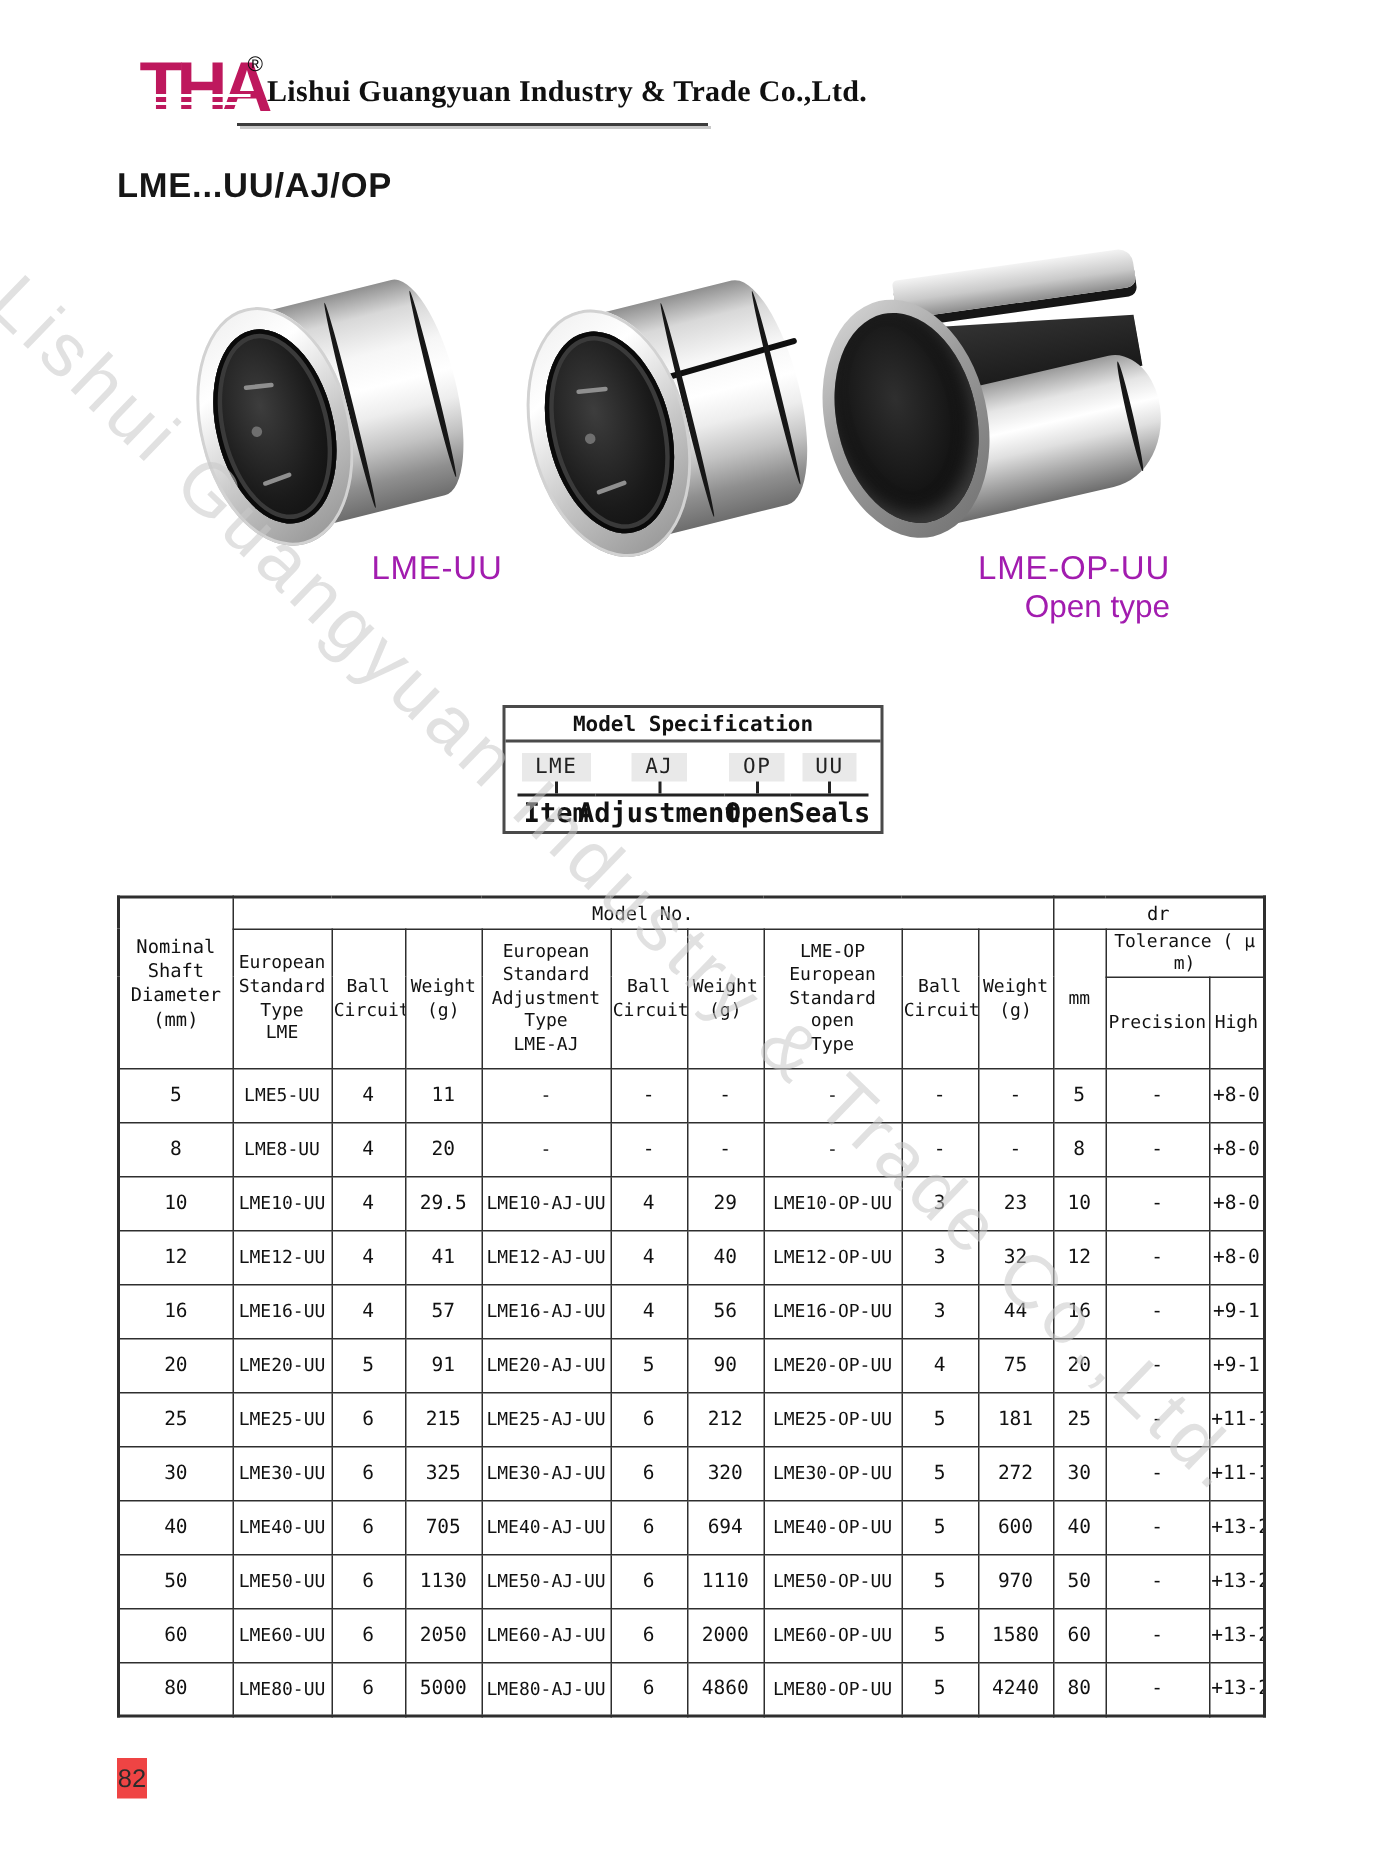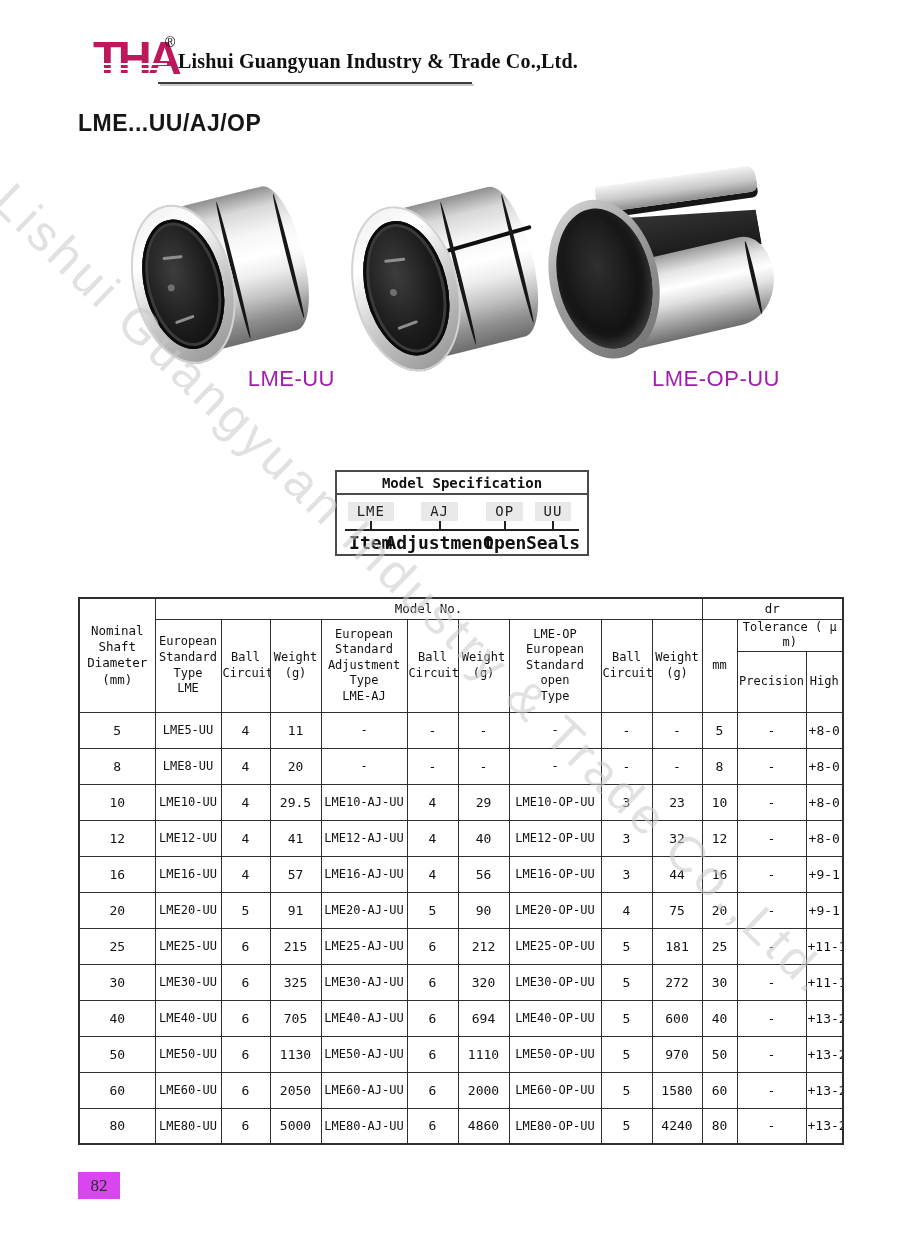--- a/index.html
+++ b/index.html
@@ -160,23 +160,23 @@
   }
   table.spec th { font-weight: 400; font-size: 12px; line-height: 1.3; white-space: pre-line; color: #111; }
   tr.h1 th { height: 21px; font-size: 12.5px; }
   tr.h2 th { height: 25px; }
   tr.h3 th { height: 61px; }
   table.spec td { font-size: 13px; height: 36px; color: #111; white-space: nowrap; }
   table.spec td.model-cell { font-size: 12px; }
 
   
   .page-number {
-    position: absolute; left: 78px; top: 1172px; width: 42px; height: 27px;
-    background: #d946ef; color: #2b2b2b; font-size: 17px;
-    display: flex; align-items: center; justify-content: center; font-family: Liberation Serif, serif;
+    position: absolute; left: 78px; top: 1172px; width: 20px; height: 27px;
+    background: #ef4444; color: #2b2b2b; font-size: 17px;
+    display: flex; align-items: center; justify-content: center;
   }
 </style>
 </head>
 <body>
 
 <div class="brand-logo">THA</div>
 <div class="logo-stripes"></div>
 <div class="brand-reg">®</div>
 <div class="brand-company">Lishui Guangyuan Industry &amp; Trade Co.,Ltd.</div>
 <div class="brand-underline"></div>
@@ -228,20 +228,21 @@
   </div>
 </figure>
 
 <div class="product-caption" style="left:150px;top:366px;width:185px;">
   <div class="model">LME-UU</div>
 </div>
 <div class="product-caption" style="left:355px;top:366px;width:200px;">
 </div>
 <div class="product-caption" style="left:580px;top:366px;width:200px;">
   <div class="model">LME-OP-UU</div>
+  <div class="ptype">Open type</div>
 </div>
 
 <div class="spec-box">
   <div class="spec-title">Model Specification</div>
   <div class="spec-parts">
     <div class="spec-part w-item">
       <span class="spec-chip">LME</span>
       <span class="spec-tick"></span>
       <span class="spec-line"></span>
       <span class="spec-label">Item</span>

